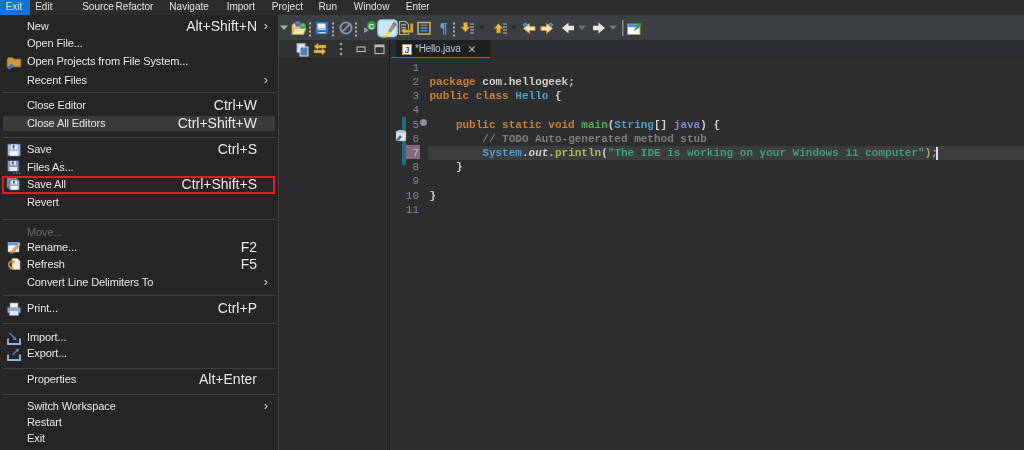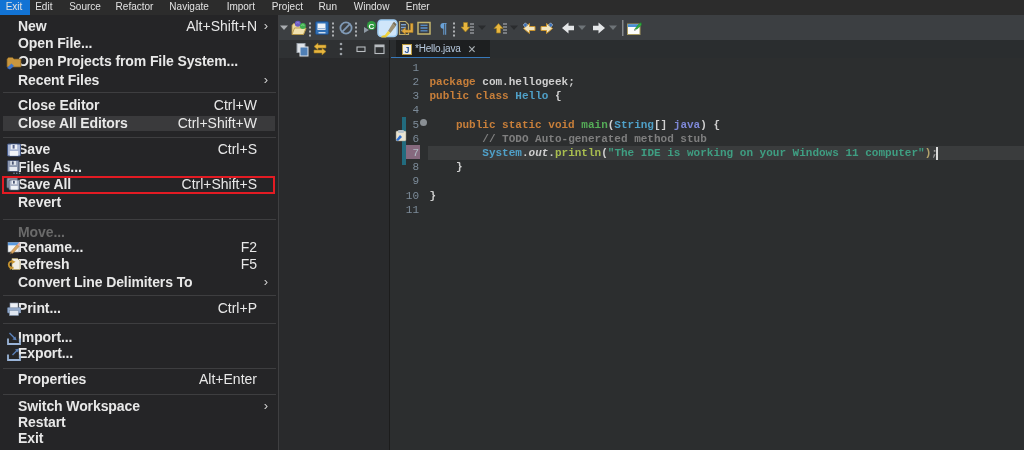--- a/index.html
+++ b/index.html
@@ -20,21 +20,21 @@
 .kw{color:#c87f3a;}
 .cls{color:#4fa0c8;}
 .mth{color:#55ad58;}
 .prm{color:#7d87d6;}
 .cmt{color:#7f7f7f;}
 .str{color:#3f9e82;}
 .fn{color:#a8bd4f;}
 
 #menu{left:0;top:15px;width:279px;height:435px;background:#252527;border-right:1px solid #3f3f41;box-sizing:border-box;}
 .mrow{position:absolute;left:2px;width:275px;height:17.5px;}
-.mlabel{position:absolute;left:16px;top:0;height:17.5px;line-height:17.5px;font-size:14px;letter-spacing:-0.1px;color:#e8e8e8;white-space:nowrap;font-weight:bold;}
+.mlabel{position:absolute;left:25px;top:0;height:17.5px;line-height:17.5px;font-size:11px;letter-spacing:-0.1px;color:#e8e8e8;white-space:nowrap;}
 .mshort{position:absolute;right:20px;top:0;height:17.5px;line-height:17.5px;font-size:14px;color:#e8e8e8;}
 .marrow{position:absolute;right:9px;top:-1px;height:17.5px;line-height:17.5px;font-size:13px;color:#d0d0d0;}
 .msep{position:absolute;left:3px;width:273px;height:1px;background:#3e3e40;}
 .dis{color:#6a6a6a;}
 </style></head>
 <body>
 <div id="root">
   <div id="toolbar" class="abs"></div>
   <div id="strip2" class="abs"></div>
   <div id="tabstrip" class="abs"></div>
@@ -89,21 +89,21 @@
   </svg>
   <div class="abs" style="left:415px;top:40px;height:17px;line-height:17px;font-size:10px;letter-spacing:-0.2px;color:#b7c9dd;">*Hello.java</div>
   <div class="abs" style="left:467.5px;top:40.5px;height:17px;line-height:17px;font-size:10.5px;color:#aab0b4;">✕</div>
   <div class="abs" style="left:389px;top:40px;width:1px;height:410px;background:#1c1c1c;"></div>
 
   <div id="menubar" class="abs"></div>
   <div class="abs" style="left:0;top:0;width:30px;height:15px;background:#1273d4;"></div>
   <div id="mbitems">
       <div class="mitem" style="left: 14px;">Exit</div>
       <div class="mitem" style="left: 43.8px;">Edit</div>
-      <div class="mitem" style="left: 85px; text-align: right;">Source</div>
+      <div class="mitem" style="left: 98px; text-align: right;">Source</div>
       <div class="mitem" style="left: 134.5px;">Refactor</div>
       <div class="mitem" style="left: 189.1px;">Navigate</div>
       <div class="mitem" style="left: 240.8px;">Import</div>
       <div class="mitem" style="left: 287.4px;">Project</div>
       <div class="mitem" style="left: 327.8px;">Run</div>
       <div class="mitem" style="left: 371.6px;">Window</div>
       <div class="mitem" style="left: 417.7px;">Enter</div>
     </div>
 
   <div id="menu" class="abs"></div>

